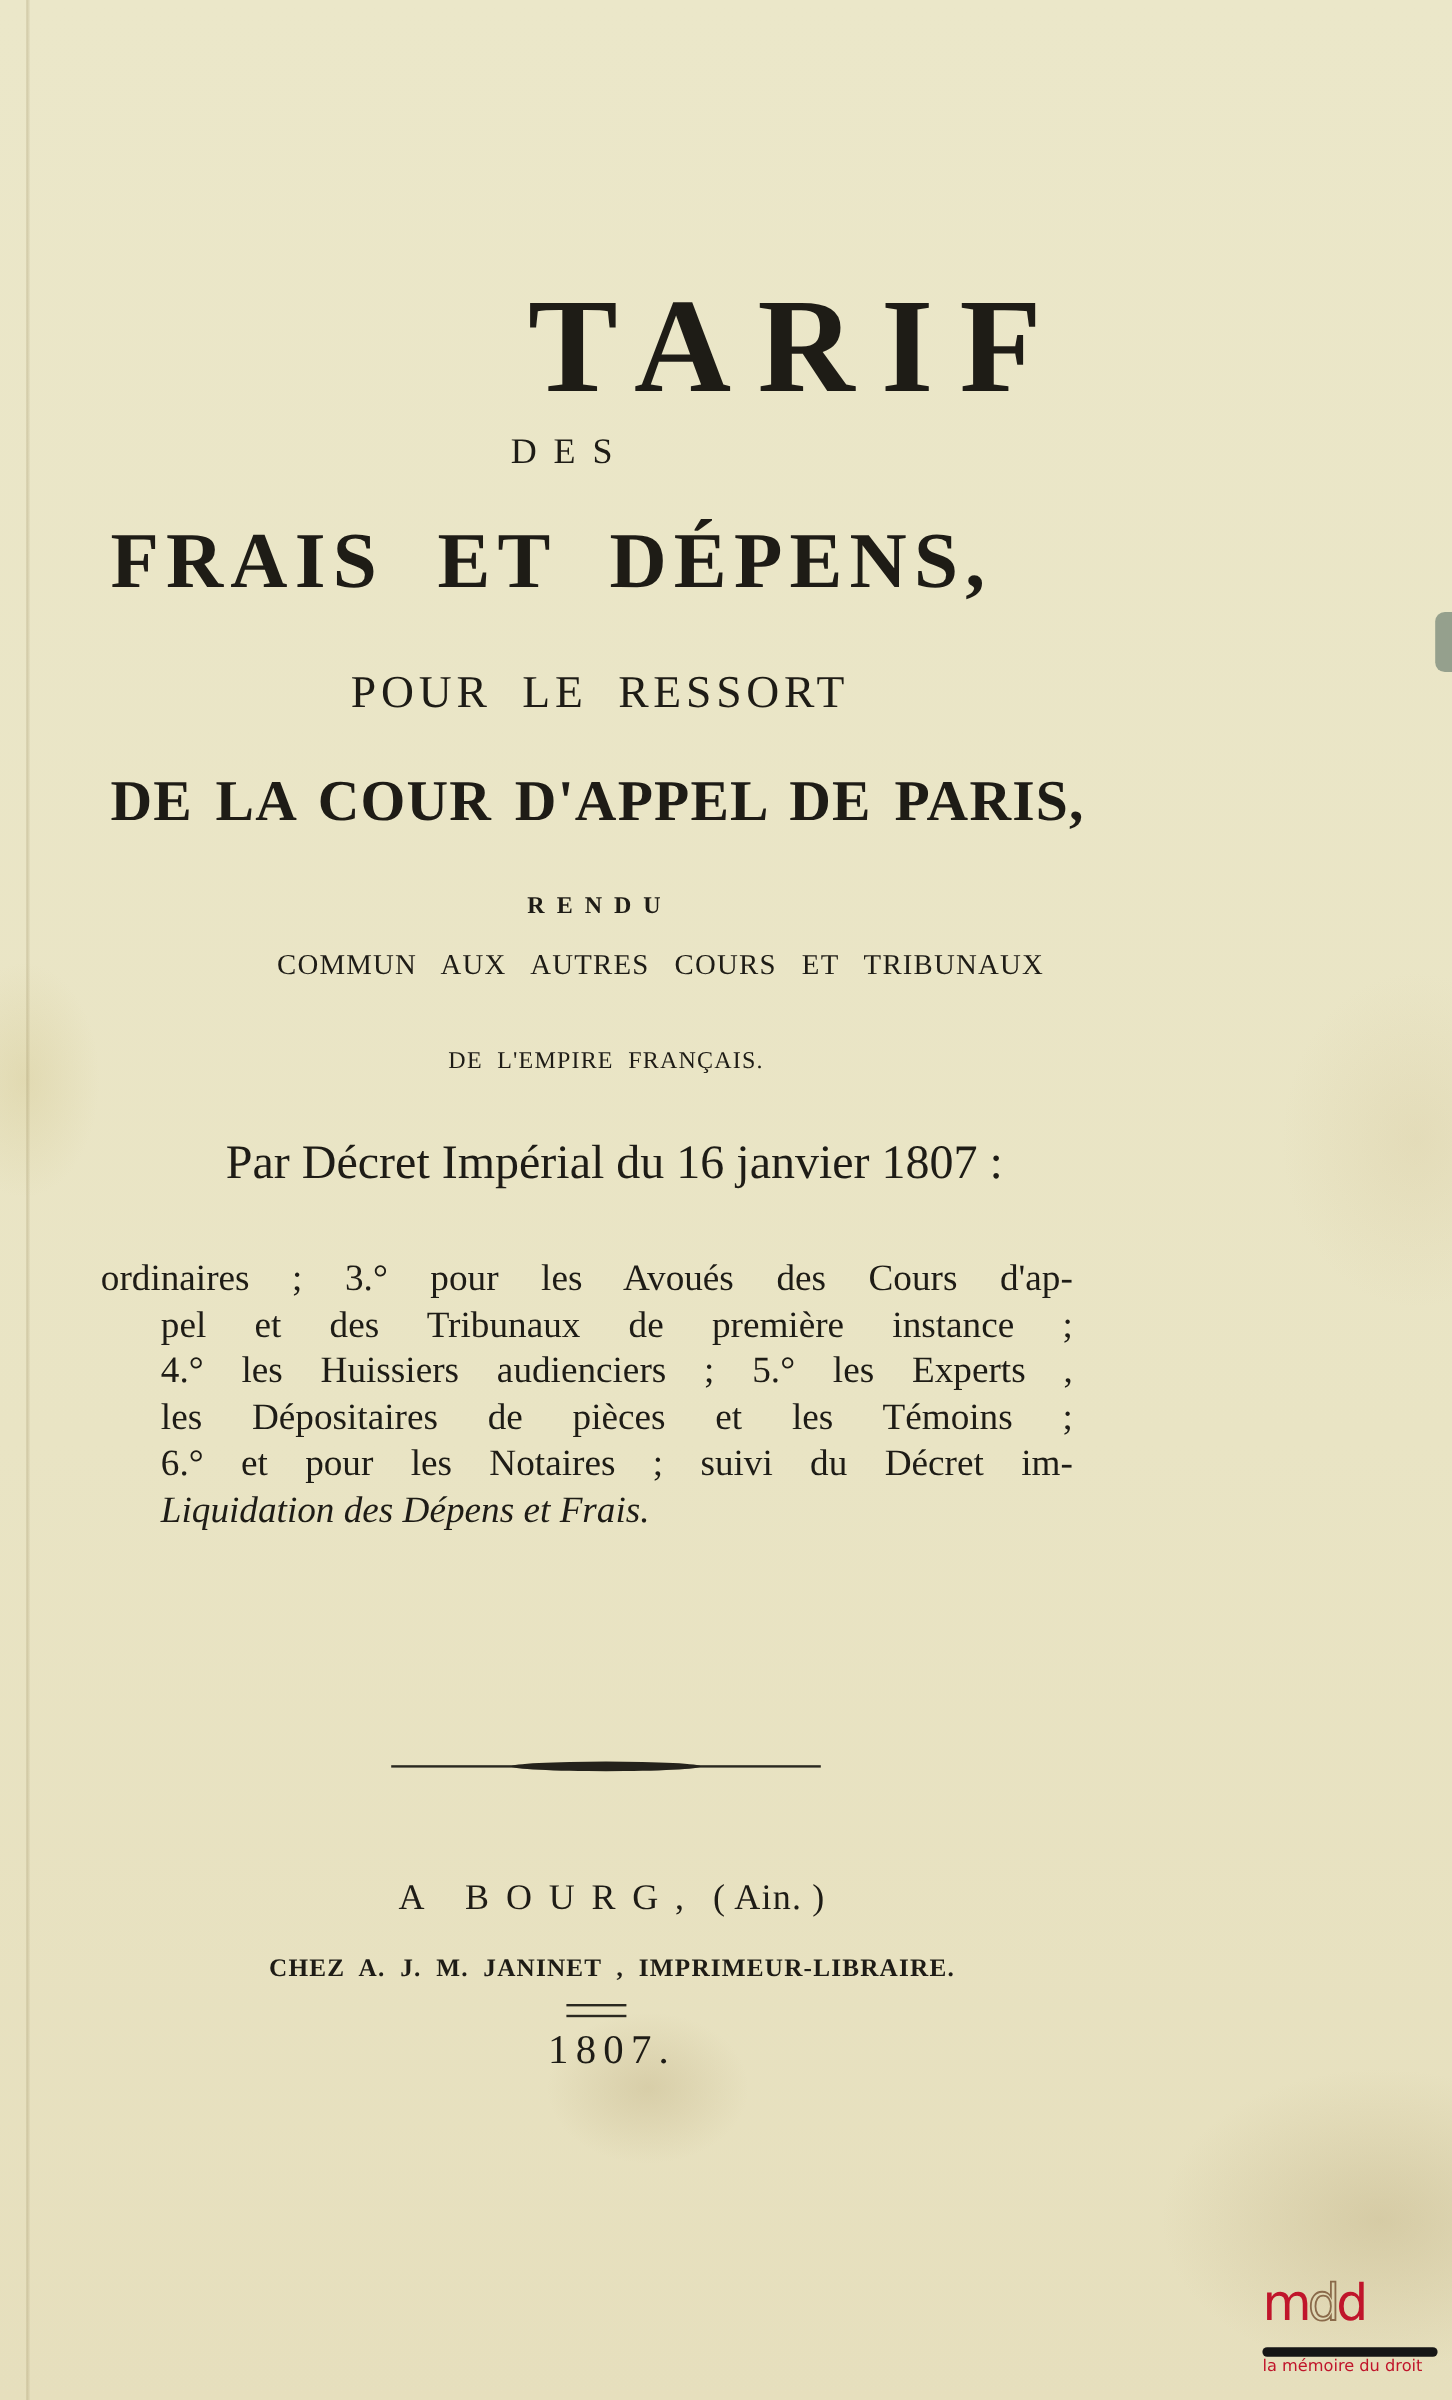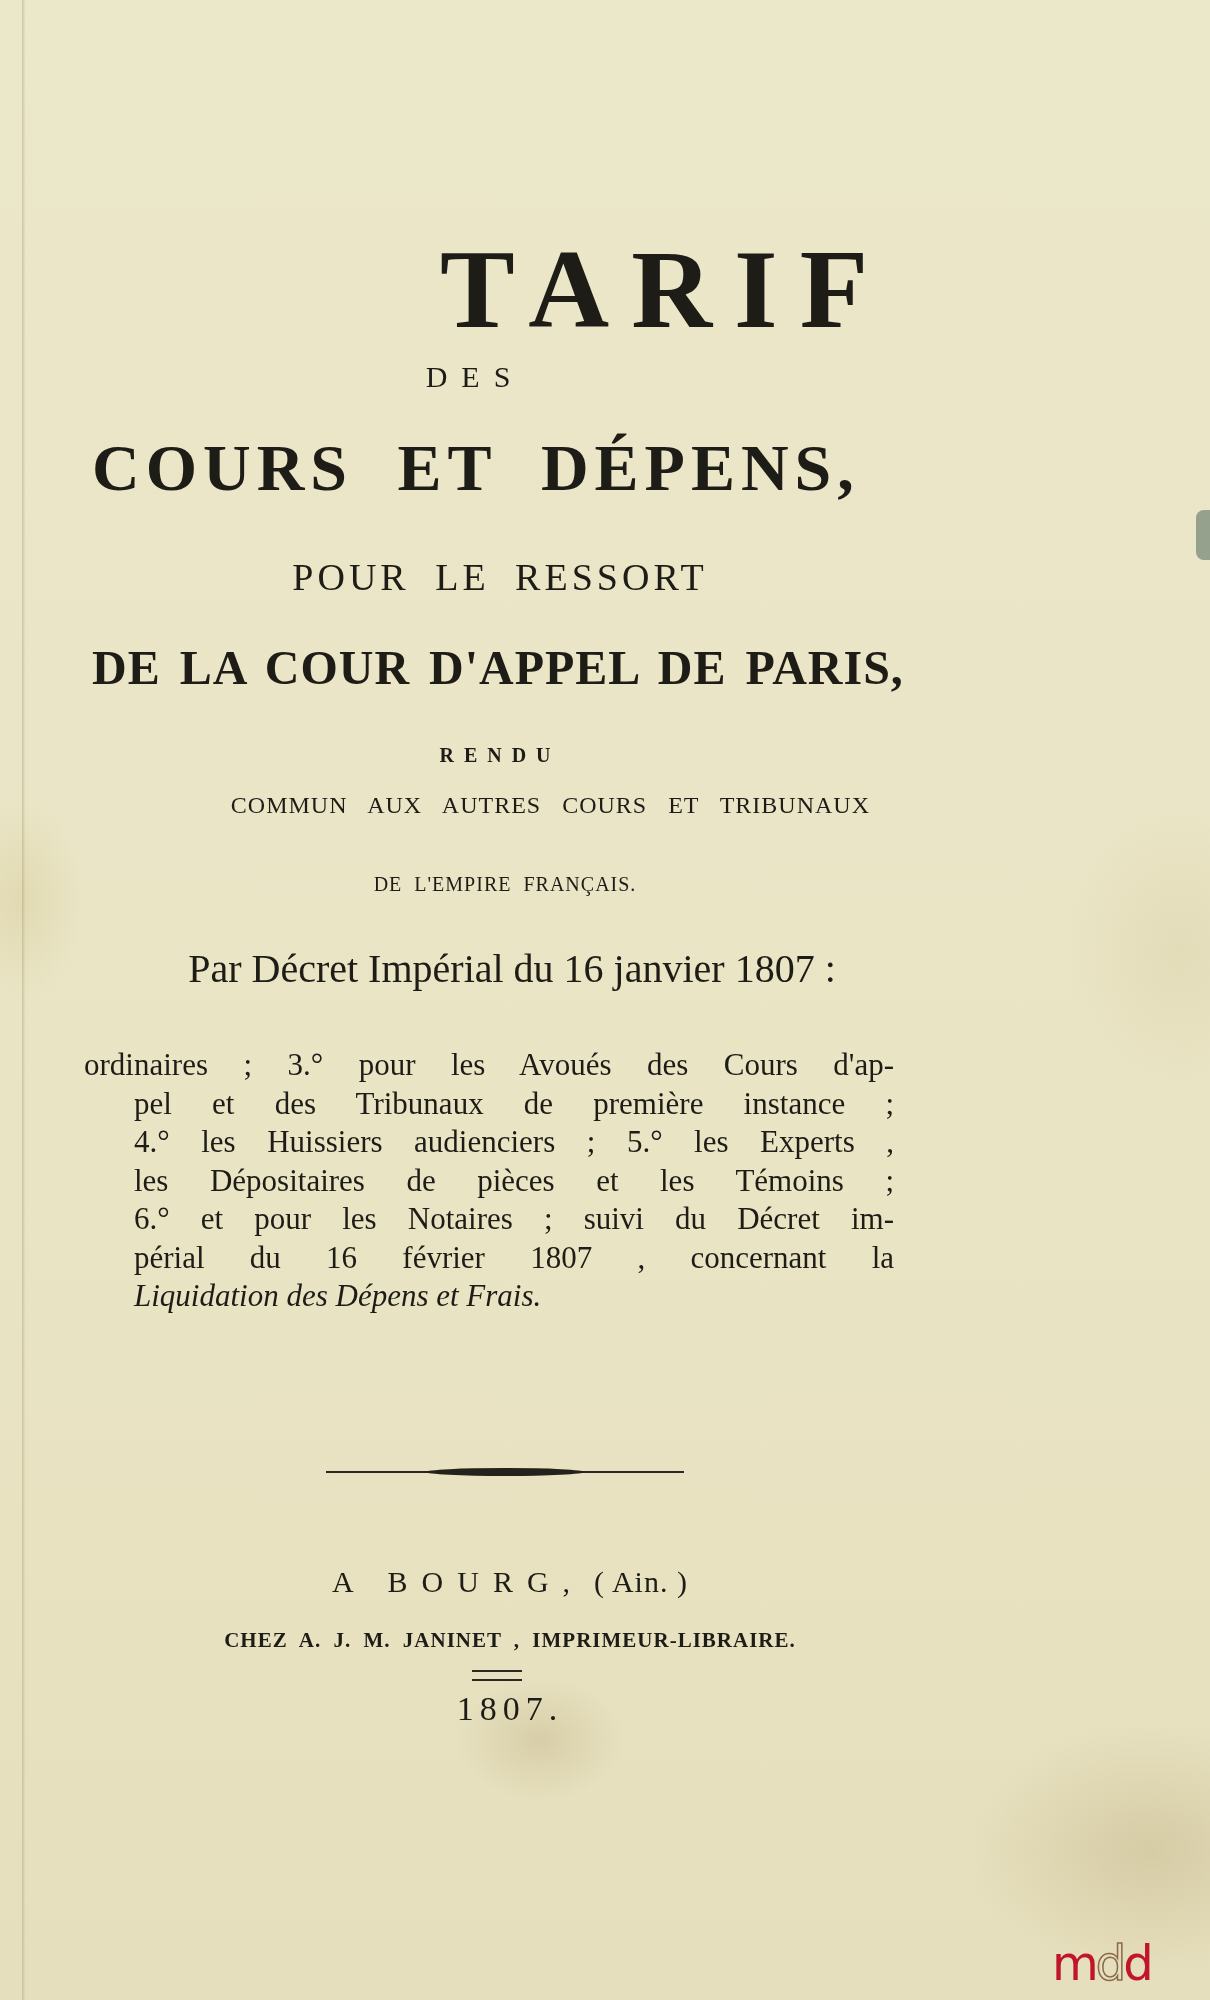--- a/index.html
+++ b/index.html
@@ -67,51 +67,50 @@
   }
   .bourg { top: 1565px; font-size: 30px; letter-spacing: 14px; left: -95px; }
   .bourg .ain { letter-spacing: 1px; margin-left: 10px; }
   .chez { top: 1628px; font-size: 21px; letter-spacing: 1px; word-spacing: 6px; left: -95px; font-weight: bold; }
   .double-rule { position: absolute; top: 1670px; left: 472px; width: 50px; height: 7px; border-top: 2px solid #2a2820; border-bottom: 2px solid #2a2820; }
   .year { top: 1690px; font-size: 34px; letter-spacing: 6px; left: -95px; }
   .logo {
     position: absolute; left: 1052px; top: 1888px; width: 150px; height: 110px;
   }
   .logo .mdd {
-    font-family: "DejaVu Sans", sans-serif; font-size: 48px; line-height: 62px;
-    color: #c0152b; letter-spacing: -3px; margin-top: 44px;
+    font-family: "DejaVu Sans", sans-serif; font-size: 42px; line-height: 62px;
+    color: #c0152b; letter-spacing: -3px;
   }
   .logo .mdd .outline { color: transparent; -webkit-text-stroke: 1.5px #8a6a4a; }
   .logo .bar { width: 146px; height: 8px; background: #161616; border-radius: 4px; margin-top: 6px; }
   .logo .tag { font-family: "DejaVu Sans", sans-serif; font-size: 13.5px; color: #c0152b; margin-top: 0; white-space: nowrap; }
 </style>
 </head>
 <body>
 
 <div class="page"></div>
 <div class="spine"></div>
 <div class="stain"></div>
 
 <div class="center title-tarif">TARIF</div>
 <div class="center des">DES</div>
-<div class="center frais">COURS ET DÉPENS,</div>
+<div class="center frais">FRAIS ET DÉPENS,</div>
 <div class="center pour">POUR LE RESSORT</div>
 <div class="center cour">DE LA COUR D'APPEL DE PARIS,</div>
 <div class="center rendu">RENDU</div>
 <div class="center commun">COMMUN AUX AUTRES COURS ET TRIBUNAUX</div>
 <div class="center empire">DE L'EMPIRE FRANÇAIS.</div>
 <div class="center decret">Par Décret Impérial du 16 janvier 1807 :</div>
 
 <div class="body-text">
   <span class="line last-justified">ordinaires ; 3.° pour les Avoués des Cours d'ap-</span>
   <span class="line last-justified">pel et des Tribunaux de première instance ;</span>
   <span class="line last-justified">4.° les Huissiers audienciers ; 5.° les Experts ,</span>
   <span class="line last-justified">les Dépositaires de pièces et les Témoins ;</span>
   <span class="line last-justified">6.° et pour les Notaires ; suivi du Décret im-</span>
-  <span class="line last-justified">périal du 16 février 1807 , concernant la</span>
   <span class="line"><em>Liquidation des Dépens et Frais.</em></span>
 </div>
 
 <div class="ornament"></div>
 
 <div class="center bourg">
   <span>A BOURG,</span><span class="ain">( Ain. )</span>
 </div>
 <div class="center chez">CHEZ A. J. M. JANINET , IMPRIMEUR-LIBRAIRE.</div>
 <div class="double-rule"></div>

